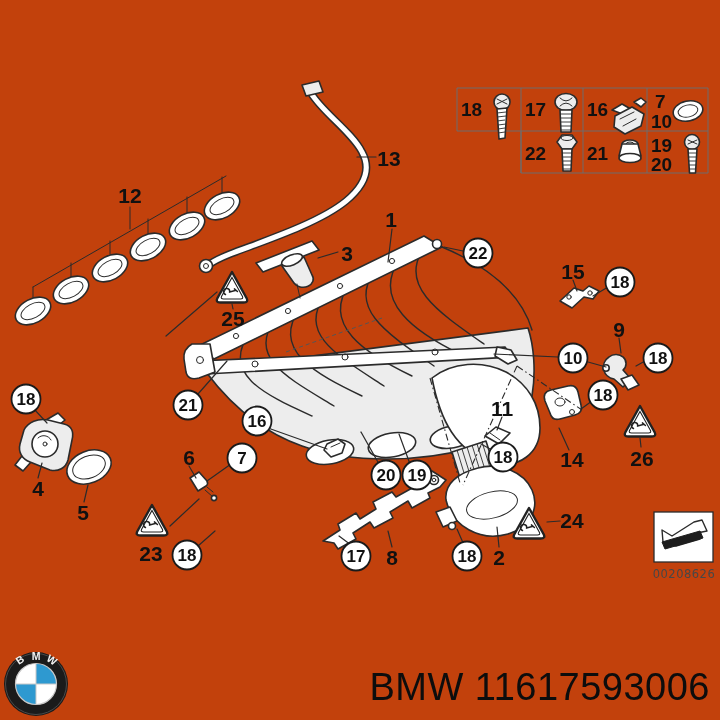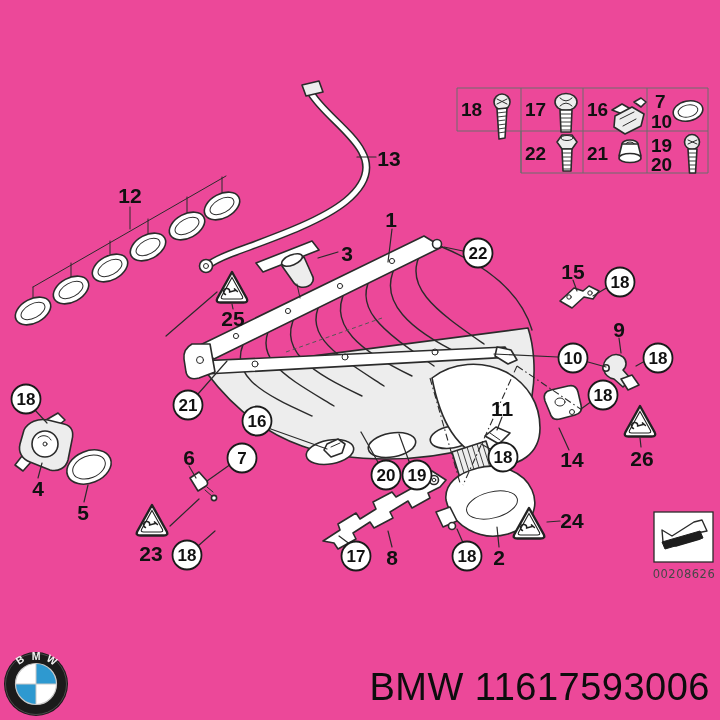--- a/index.html
+++ b/index.html
@@ -1,16 +1,16 @@
 <!DOCTYPE html>
 <html><head>
 <meta charset="utf-8">
 <style>
   html,body{margin:0;padding:0;background:#ffffff;}
-  .stage{position:relative;width:720px;height:720px;background:#ec4899;overflow:hidden;
+  .stage{position:relative;width:720px;height:720px;background:#c2410c;overflow:hidden;
          font-family:"Liberation Sans",sans-serif;text-decoration:underline;}
   svg{display:block}
   .line{stroke:#2b2b2b;fill:none;stroke-width:1.4;stroke-linecap:round;stroke-linejoin:round}
   .thin{stroke:#2b2b2b;fill:none;stroke-width:1;stroke-linecap:round}
   .part{stroke:#2b2b2b;fill:#ffffff;stroke-width:1.6;stroke-linejoin:round;stroke-linecap:round}
   .shade{fill:#ededed}
   .leader{stroke:#2b2b2b;stroke-width:1.2;fill:none;stroke-linecap:round}
   .dashdot{stroke:#2b2b2b;stroke-width:1.1;fill:none;stroke-dasharray:7 3 1.5 3}
   .hidden-edge{stroke:#555;stroke-width:1;fill:none;stroke-dasharray:4 3}
   .callout-circle{fill:#ffffff;stroke:#1a1a1a;stroke-width:1.8}

